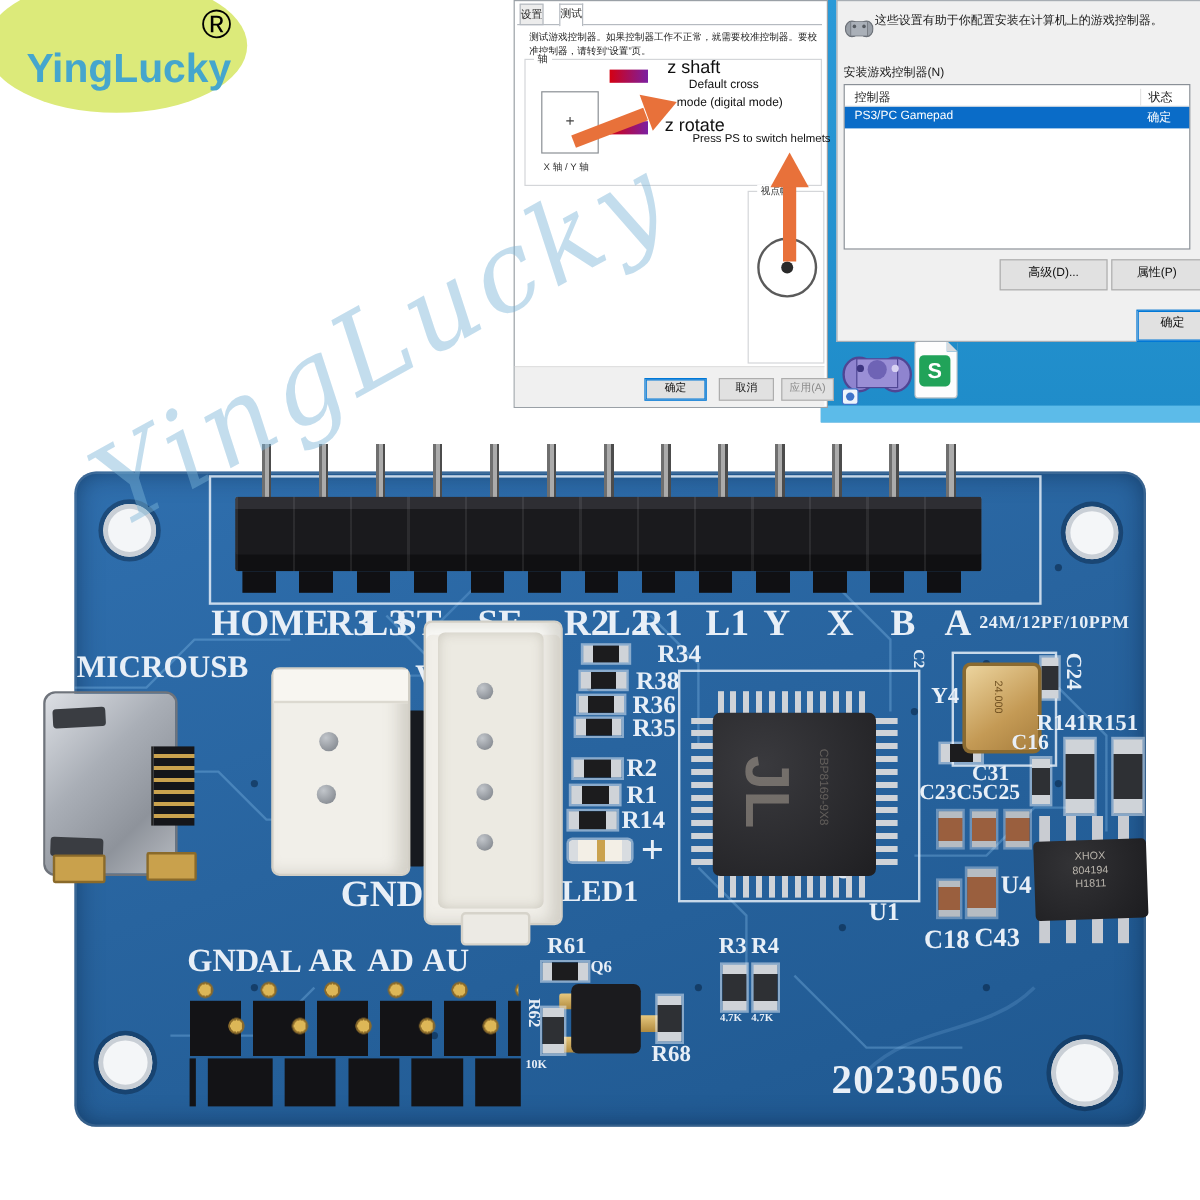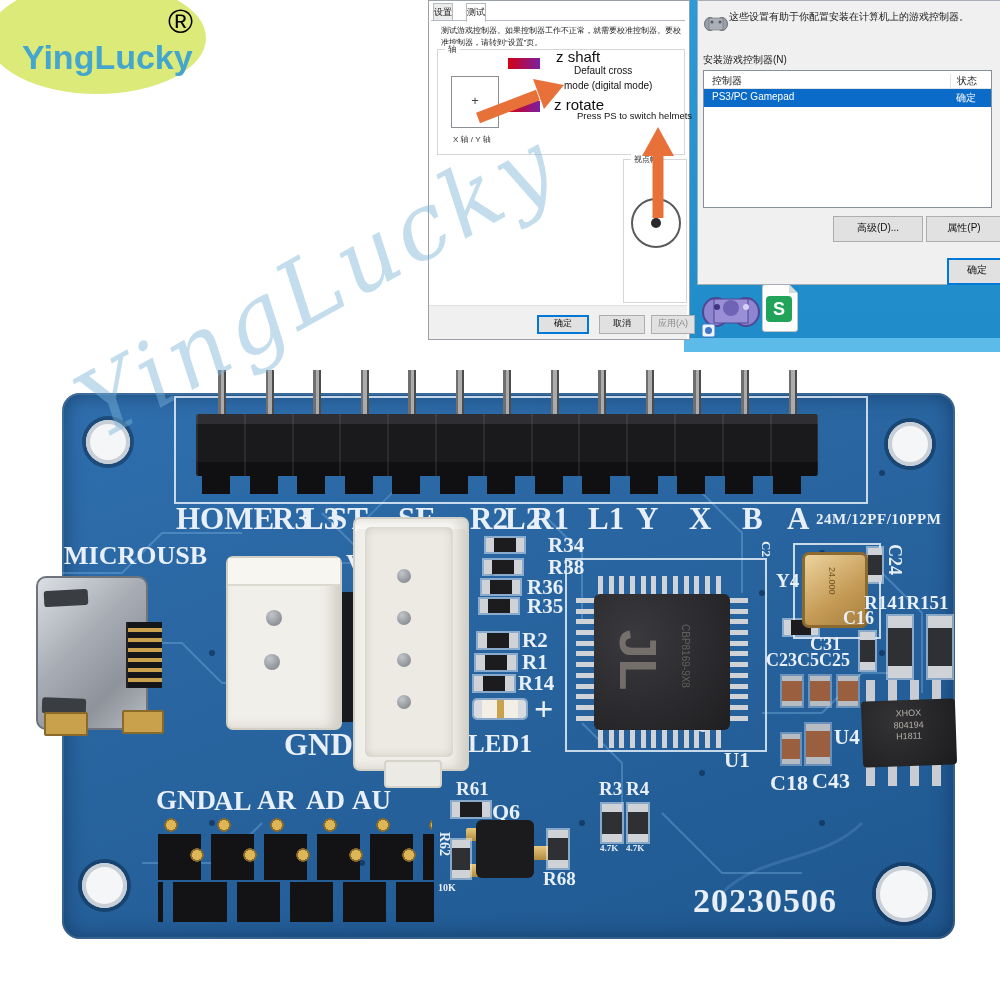--- a/index.html
+++ b/index.html
@@ -13,21 +13,21 @@
              font-family:"Liberation Sans",sans-serif;z-index:31;}
   .logo-reg{position:absolute;left:168px;top:2px;font-size:34px;color:#000;z-index:31;}
   
   .desktop{position:absolute;left:684px;top:0;width:316px;height:352px;
            background:linear-gradient(180deg,#2a9ad8,#1f8cc9);z-index:1;}
   .taskbar{position:absolute;left:684px;top:338px;width:316px;height:14px;background:#5cbbe9;z-index:2;}
   
   .dlg{position:absolute;background:#fff;border:1px solid #9aa0a6;z-index:3;}
   .tab{position:absolute;height:16px;line-height:16px;font-size:9px;padding:0 0;top:2px;
        background:#ececec;border:1px solid #b5bac0;color:#222;}
-  .tab.active{background:#fff;border-bottom:1px solid #fff;height:17px;z-index:2;}
+  .tab.active{background:#fff;border-bottom:1px solid #fff;height:17px;z-index:2;font-family:Liberation Mono, monospace;}
   .tabline{position:absolute;left:2px;top:19px;width:254px;border-top:1px solid #b5bac0;}
   .dlg-desc{position:absolute;left:12px;top:24px;width:242px;font-size:8px;line-height:1.5;color:#1c1c1c;}
   .grp{position:absolute;border:1px solid #d4d6d9;}
   .grp-legend{position:absolute;top:-6px;left:7px;background:#fff;padding:0 3px;font-size:8.5px;color:#333;}
   .joy-square{position:absolute;background:#fff;border:1px solid #8b8f94;}
   .joy-cross{position:absolute;width:100%;text-align:center;top:16px;font-size:13px;color:#444;}
   .gbar{position:absolute;width:32px;height:11px;background:linear-gradient(90deg,#d40012,#7b1fa2);}
   .btn-dot{position:absolute;width:13px;height:13px;border-radius:50%;
            background:radial-gradient(circle at 35% 30%,#a63030,#6d0f0f);
            color:rgba(255,210,210,.35);font-size:7px;line-height:13px;text-align:center;}
@@ -283,21 +283,21 @@
     <div class="phole" style="left:42px;top:50px;width:14px;height:14px"></div>
     <div class="phole" style="left:42px;top:92px;width:14px;height:14px"></div>
     <div class="phole" style="left:42px;top:134px;width:14px;height:14px"></div>
     <div class="phole" style="left:42px;top:176px;width:14px;height:14px"></div>
   </div>
   <div class="abs" style="left:384px;top:760px;width:54px;height:24px;background:#eceae4;border-radius:4px;z-index:8;border:2px solid #d6d3ca"></div>
 
   <div class="rcomp" style="left:486px;top:538px;width:38px;height:14px"></div>
   <span class="s" style="left:548px;top:533px;font-size:21px">R34</span>
   <div class="rcomp" style="left:484px;top:560px;width:38px;height:14px"></div>
-  <span class="s" style="left:548px;top:555px;font-size:21px">R38</span>
+  <span class="s" style="left:530px;top:555px;font-size:21px">R38</span>
   <div class="rcomp" style="left:482px;top:580px;width:38px;height:14px"></div>
   <span class="s" style="left:527px;top:575px;font-size:21px">R36</span>
   <div class="rcomp" style="left:480px;top:599px;width:38px;height:14px"></div>
   <span class="s" style="left:527px;top:594px;font-size:21px">R35</span>
   <div class="rcomp" style="left:478px;top:633px;width:40px;height:15px"></div>
   <span class="s" style="left:522px;top:628px;font-size:21px">R2</span>
   <div class="rcomp" style="left:476px;top:655px;width:40px;height:15px"></div>
   <span class="s" style="left:522px;top:650px;font-size:21px">R1</span>
   <div class="rcomp" style="left:474px;top:676px;width:40px;height:15px"></div>
   <span class="s" style="left:518px;top:671px;font-size:21px">R14</span>
@@ -354,21 +354,21 @@
   <span class="s" style="left:257px;top:785px;font-size:27px">AR</span>
   <span class="s" style="left:306px;top:785px;font-size:27px">AD</span>
   <span class="s" style="left:352px;top:785px;font-size:27px">AU</span>
   <div class="bh-dots" style="left:164px;top:818px;width:268px"></div>
   <div class="bh-block" style="left:158px;top:834px;width:276px"></div>
   <div class="bh-dots" style="left:190px;top:848px;width:244px"></div>
   <div class="bh-block" style="left:158px;top:882px;width:276px;height:40px;background-position:26px 0"></div>
 
   <span class="s" style="left:456px;top:778px;font-size:19px">R61</span>
   <div class="rcomp" style="left:452px;top:802px;width:38px;height:15px"></div>
-  <span class="s" style="left:492px;top:799px;font-size:22px">Q6</span>
+  <span class="s" style="left:492px;top:799px;font-size:14px">Q6</span>
   <div class="goldleg" style="left:466px;top:828px;width:16px;height:13px"></div>
   <div class="goldleg" style="left:466px;top:864px;width:16px;height:13px"></div>
   <div class="goldleg" style="left:532px;top:846px;width:22px;height:14px"></div>
   <div class="abs" style="left:476px;top:820px;width:58px;height:58px;background:#1b1b1e;border-radius:6px;z-index:7"></div>
   <span class="s sv" style="left:436px;top:832px;font-size:14px">R62</span>
   <div class="rcompv" style="left:452px;top:840px;width:18px;height:38px"></div>
   <span class="s" style="left:438px;top:882px;font-size:10px">10K</span>
   <div class="rcompv" style="left:548px;top:830px;width:20px;height:38px"></div>
   <span class="s" style="left:543px;top:868px;font-size:19px">R68</span>
   <span class="s" style="left:599px;top:778px;font-size:19px">R3</span>

